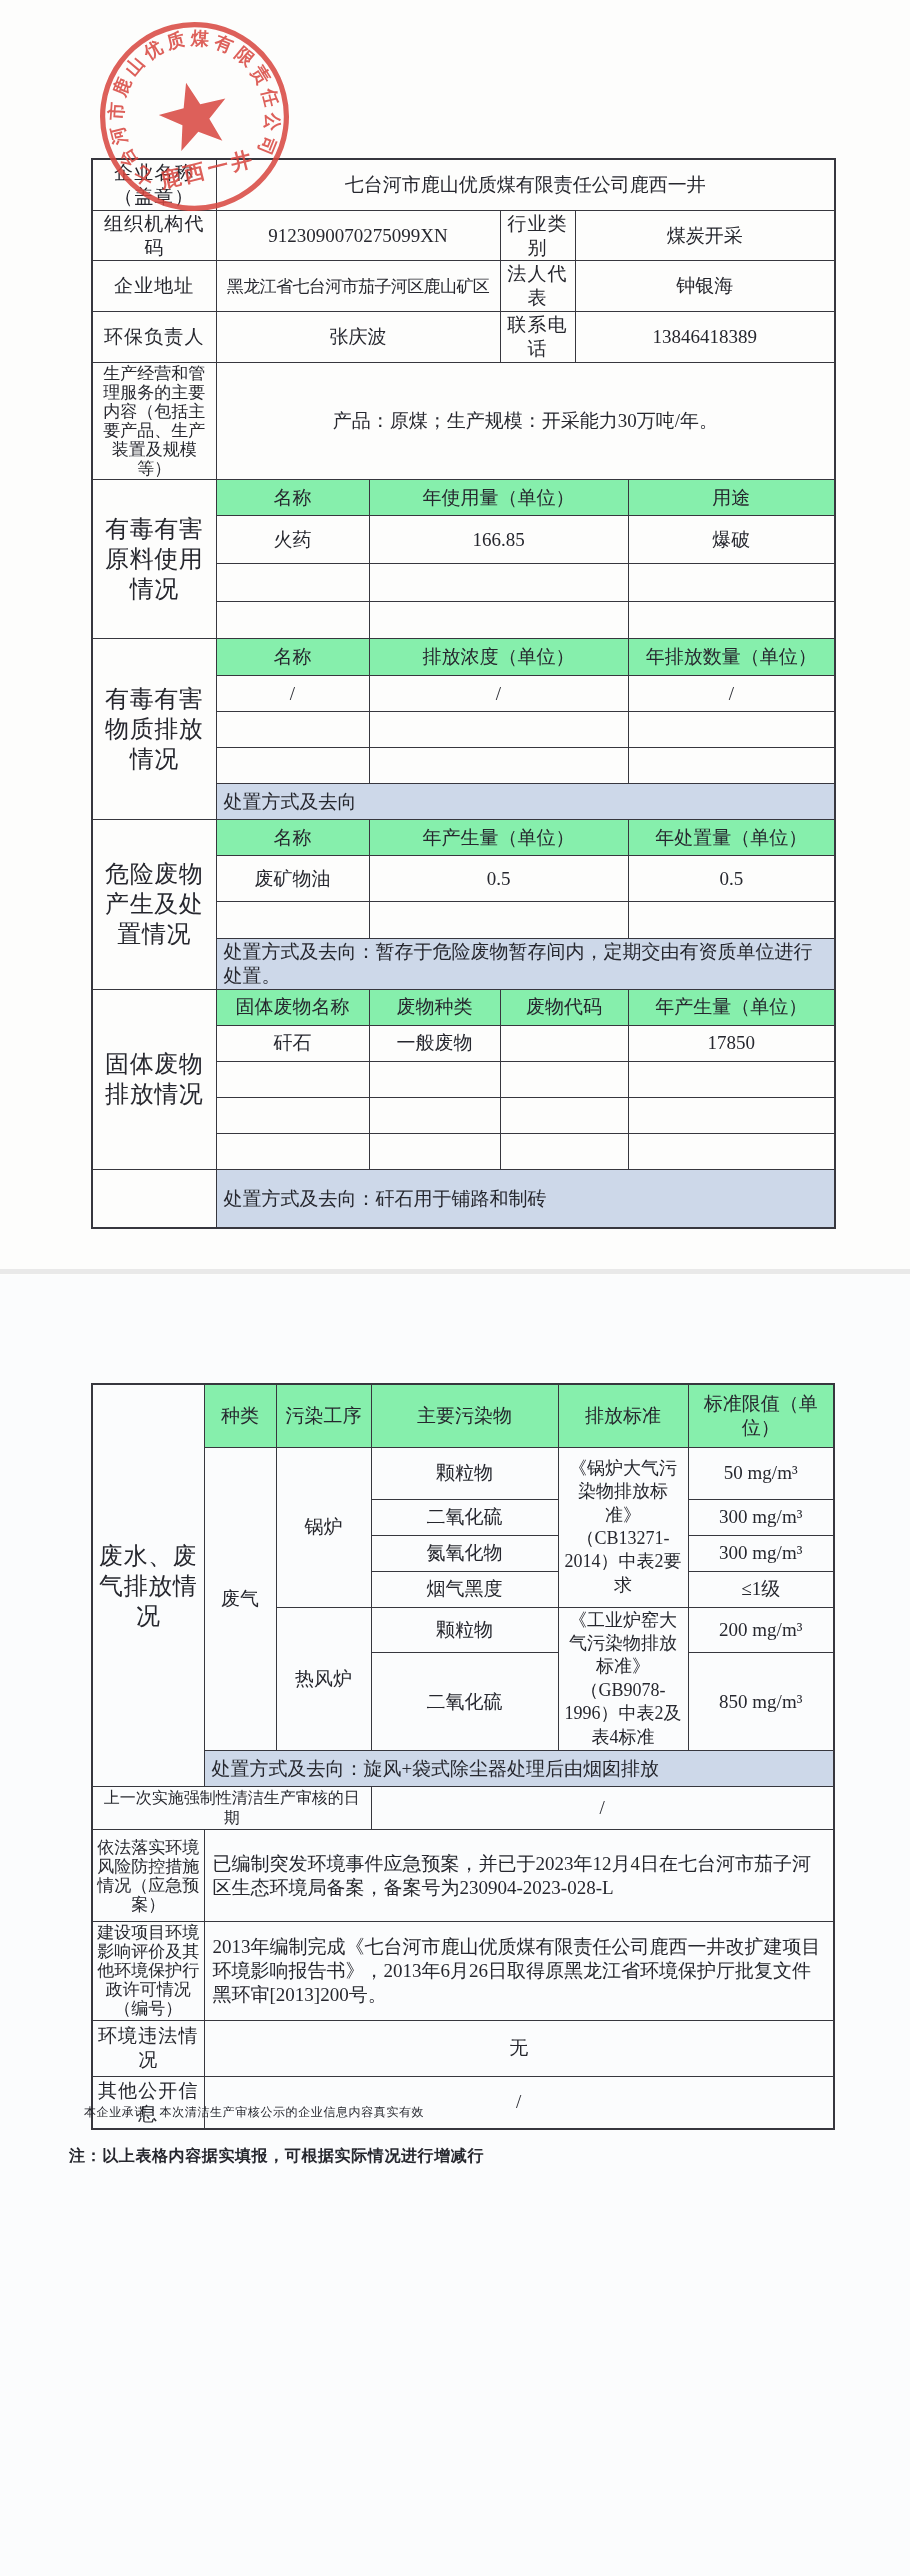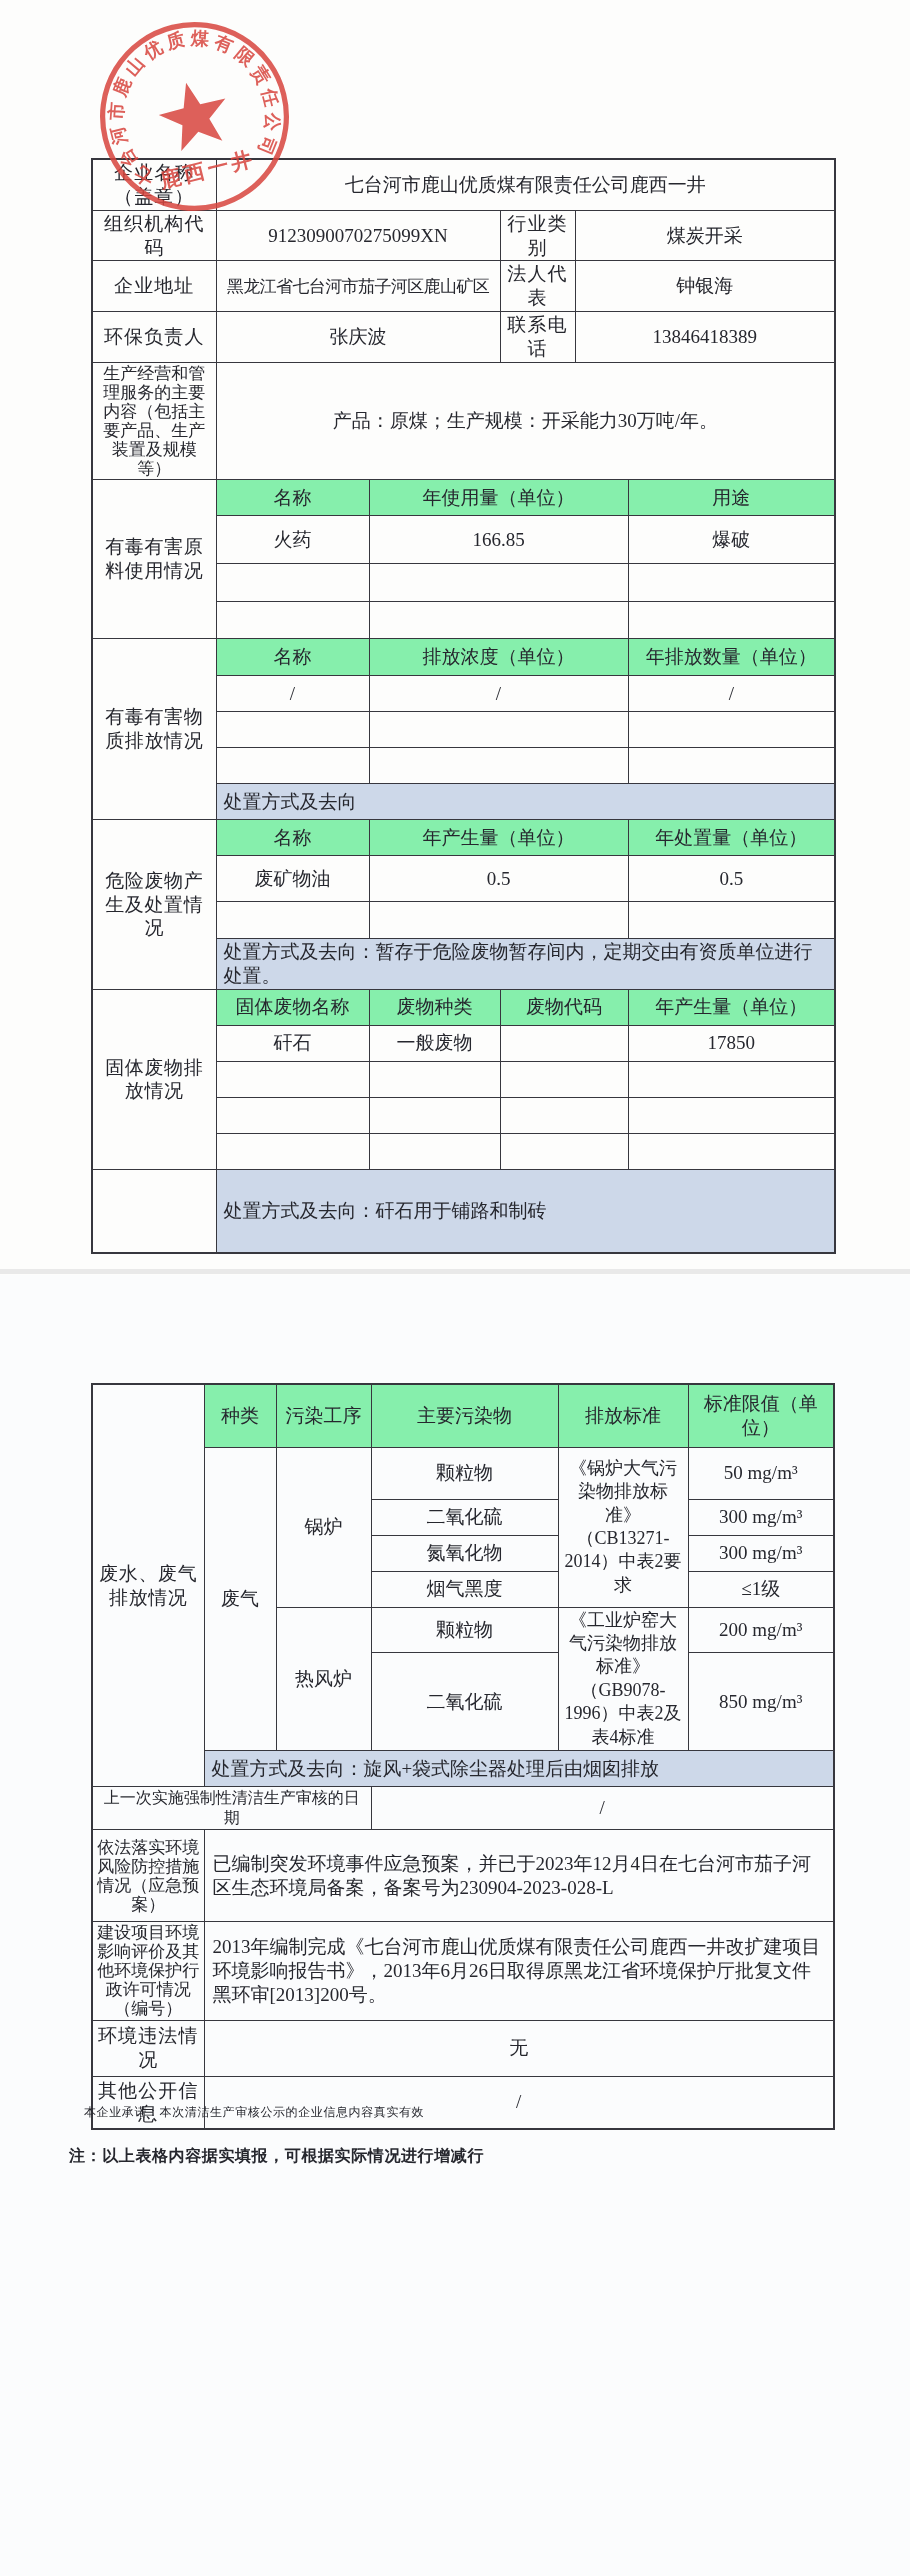--- a/index.html
+++ b/index.html
@@ -12,21 +12,21 @@
              font-size:33px;letter-spacing:1.1px;color:#17171c;z-index:2;}
   table.sheet{position:absolute;left:91px;border-collapse:collapse;table-layout:fixed;
               width:743px;z-index:1;}
   table.sheet{border:2.3px solid #37373e;}
   .sheet td{border:1.1px solid #37373e;text-align:center;vertical-align:middle;
             font-size:19px;line-height:1.25;padding:1.1px 3.4px;overflow:hidden;}
   .t1{top:158px;}
   .t2{top:1383px;}
   td.hdr{background:#86efac;}
   td.band{background:#cdd8e9;text-align:left;padding-left:6.9px;}
-  td.seclab{font-size:19px;letter-spacing:0.6px;padding:1.1px 5.7px;}
+  td.seclab{font-size:24px;letter-spacing:0.6px;padding:1.1px 5.7px;}
   td.lab{letter-spacing:1.1px;}
   td.small{font-size:17px;line-height:1.12;letter-spacing:0;}
   td.tight{font-size:17px;letter-spacing:-0.6px;}
   td.num{font-family:"Liberation Serif","DejaVu Serif",serif;}
   td.left{text-align:left;padding:2.3px 8px;}
   td.std{font-size:18px;line-height:1.3;padding:1.1px 2.3px;}
   td.thicktop{border-top:1.7px solid #37373e;}
   .pledge{position:absolute;left:84px;top:2104px;font-size:12px;letter-spacing:0.6px;z-index:1;}
   .note{position:absolute;left:69px;top:2146px;font-size:16px;font-weight:bold;letter-spacing:0.6px;z-index:1;}
   .stamp{position:absolute;left:84px;top:5.7px;width:221px;height:221px;z-index:5;
@@ -193,21 +193,21 @@
           <td></td>
           <td colspan="2"></td>
           <td></td>
     </tr>
     <tr style="height:36px">
       <td></td>
           <td></td>
           <td colspan="2"></td>
           <td></td>
     </tr>
-    <tr style="height:84px">
+    <tr style="height:59px">
       <td></td>
       <td colspan="5" class="band">处置方式及去向：矸石用于铺路和制砖</td>
     </tr>
   </tbody>
     </table>
 
   <table class="sheet t2">
     <colgroup>
         <col style="width:112px">
         <col style="width:72px">

